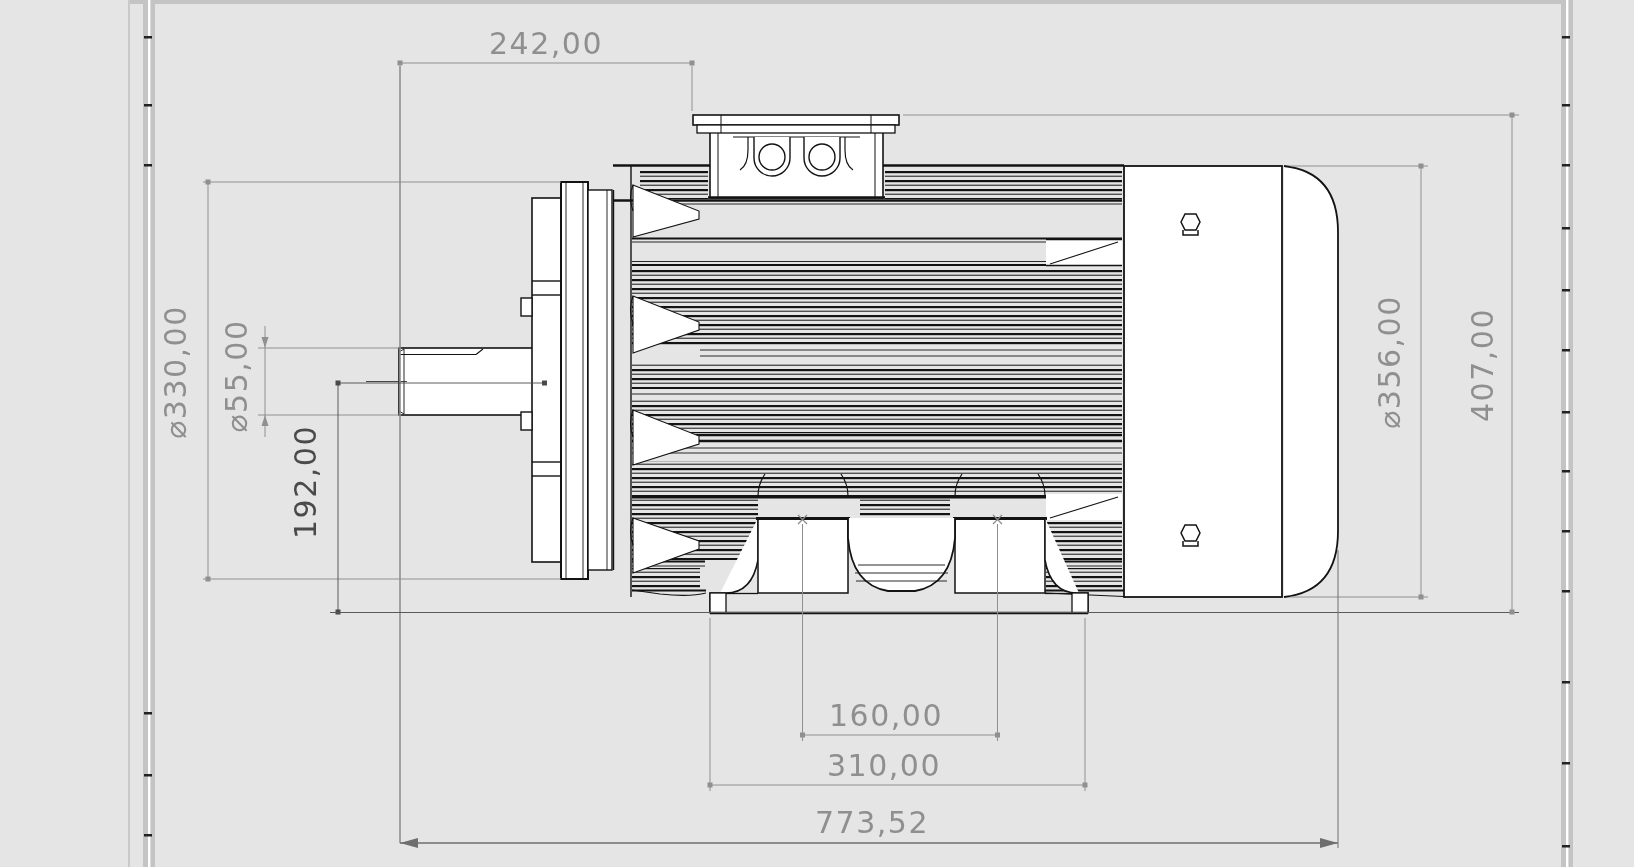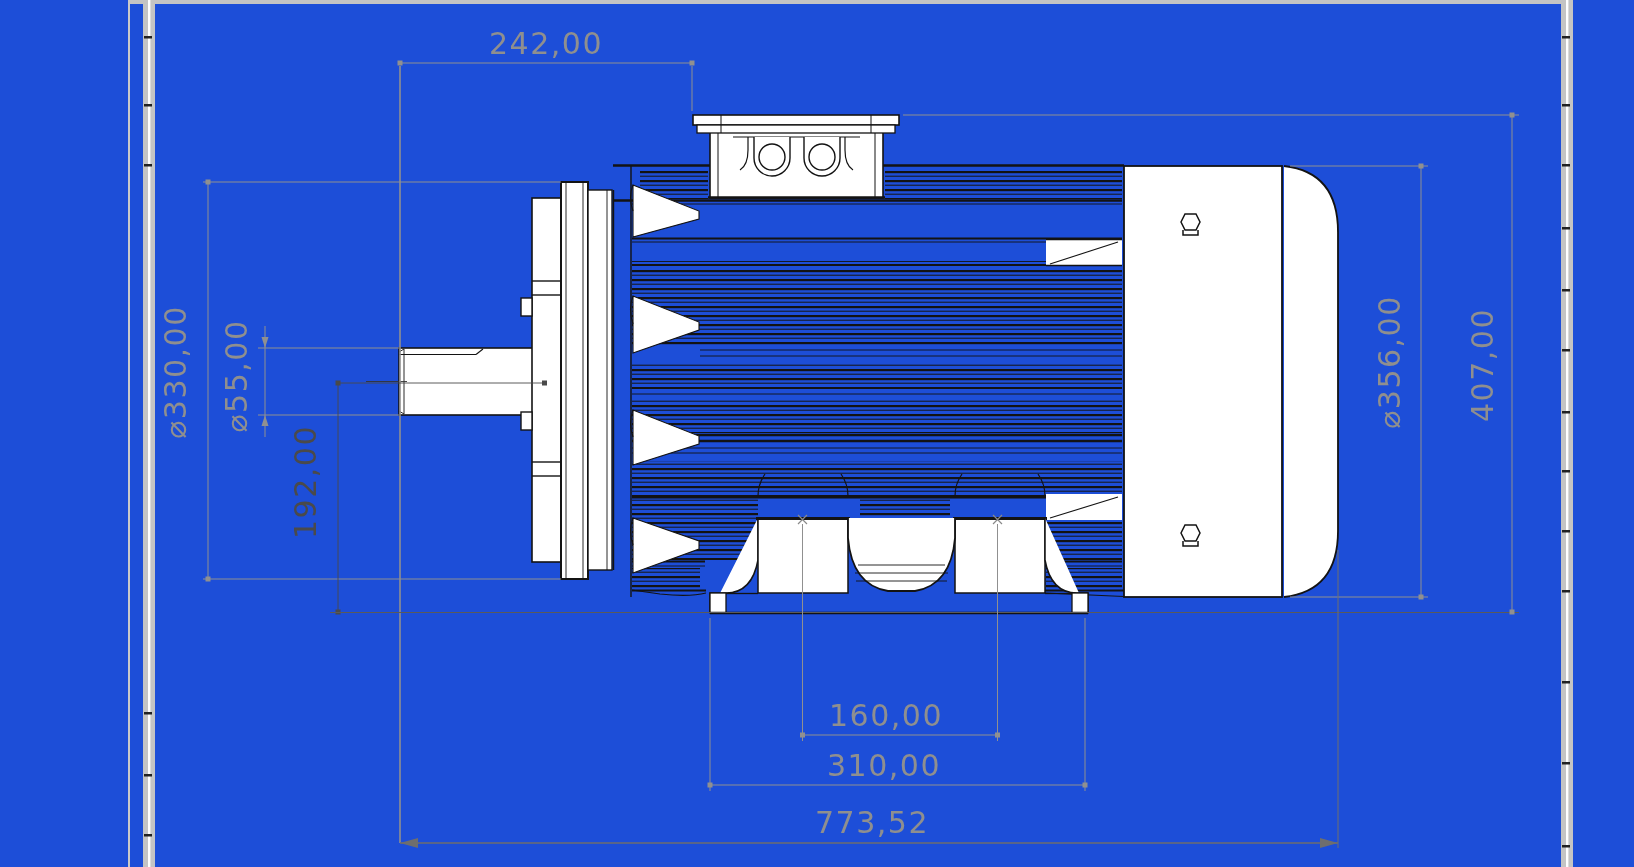--- a/index.html
+++ b/index.html
@@ -1,16 +1,16 @@
 <!DOCTYPE html>
 <html><head>
 <meta charset="utf-8">
 <style>
   html,body{margin:0;padding:0;background:#ffffff;}
-  .sheet{position:relative;width:1634px;height:867px;background:#1d4ed8;overflow:hidden;
+  .sheet{position:relative;width:1634px;height:867px;background:#e5e5e5;overflow:hidden;
          font-family:"DejaVu Sans","Liberation Sans",sans-serif;}
   svg{position:absolute;left:0;top:0;}
   text.dim{font-family:"DejaVu Sans","Liberation Sans",sans-serif;
            font-size:30px;letter-spacing:1.5px;fill:#8f8f8f;}
   text.dim-dark{fill:#4a4a4a;}
 </style>
 </head>
 <body>
 
 <div class="sheet">

